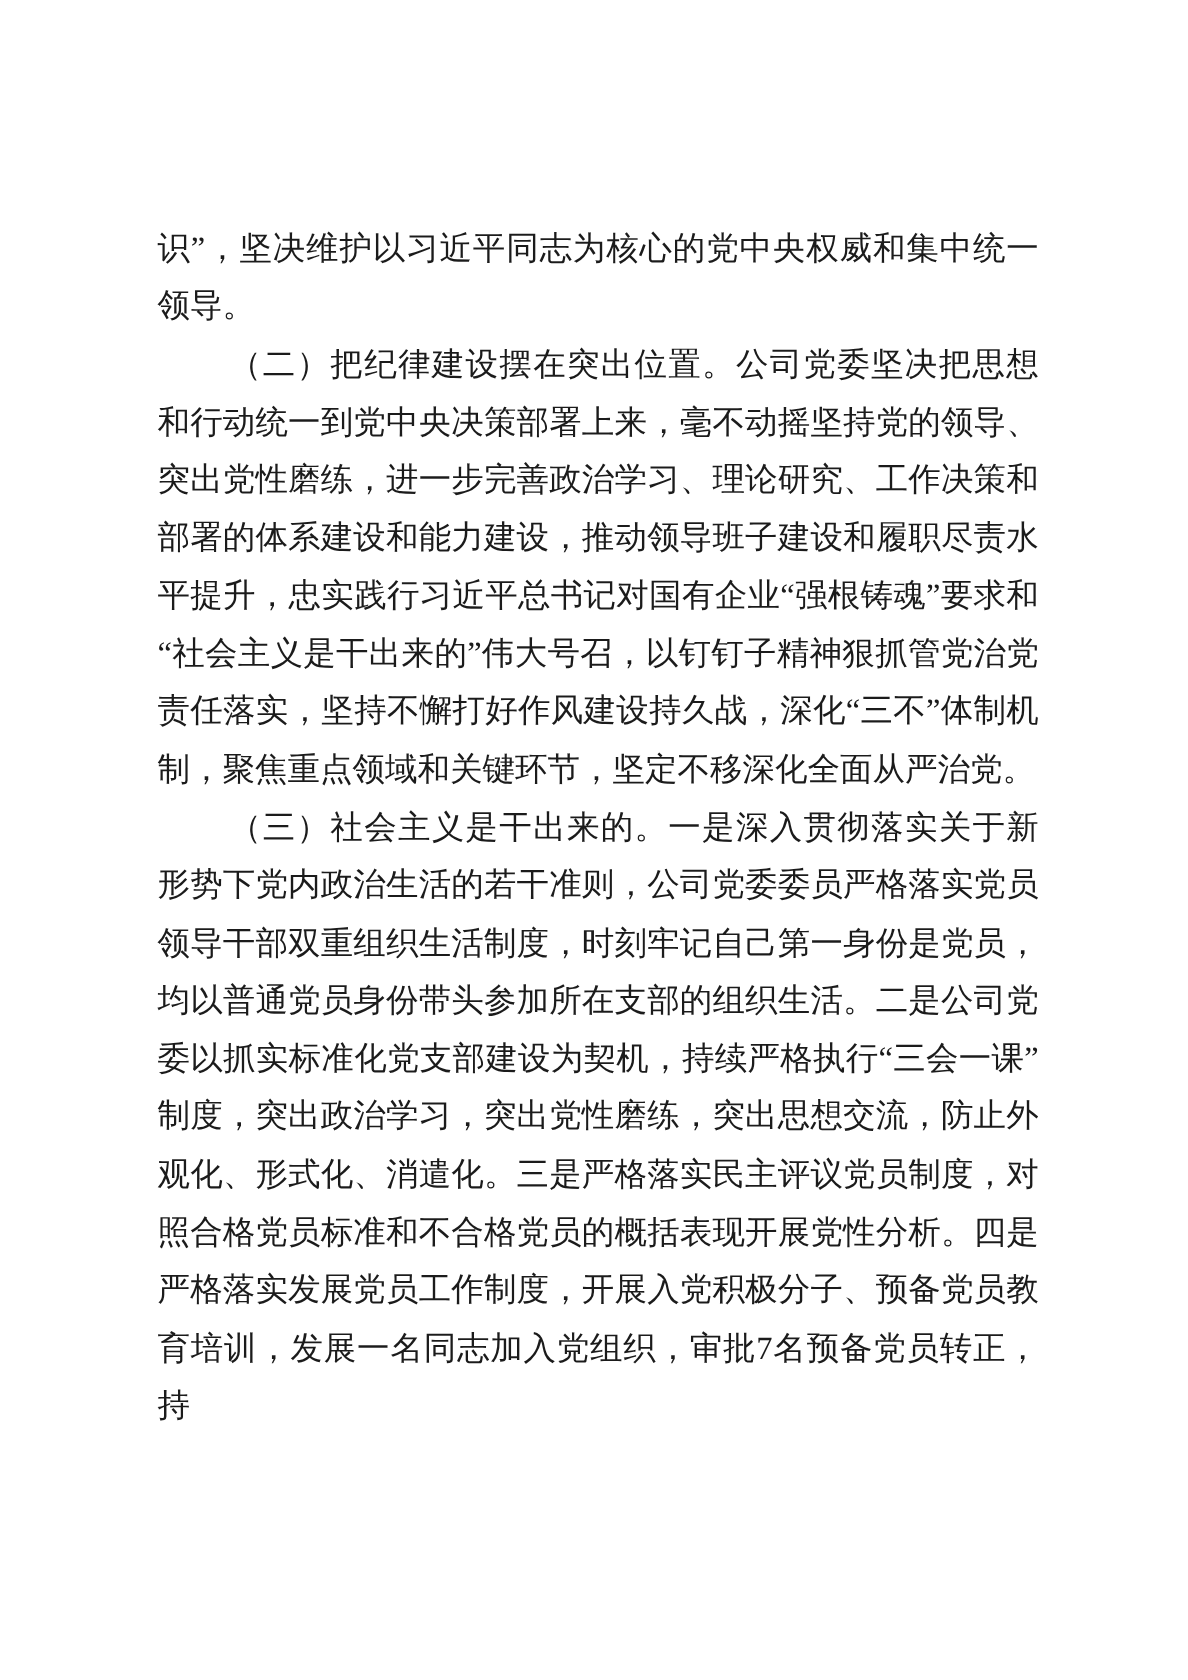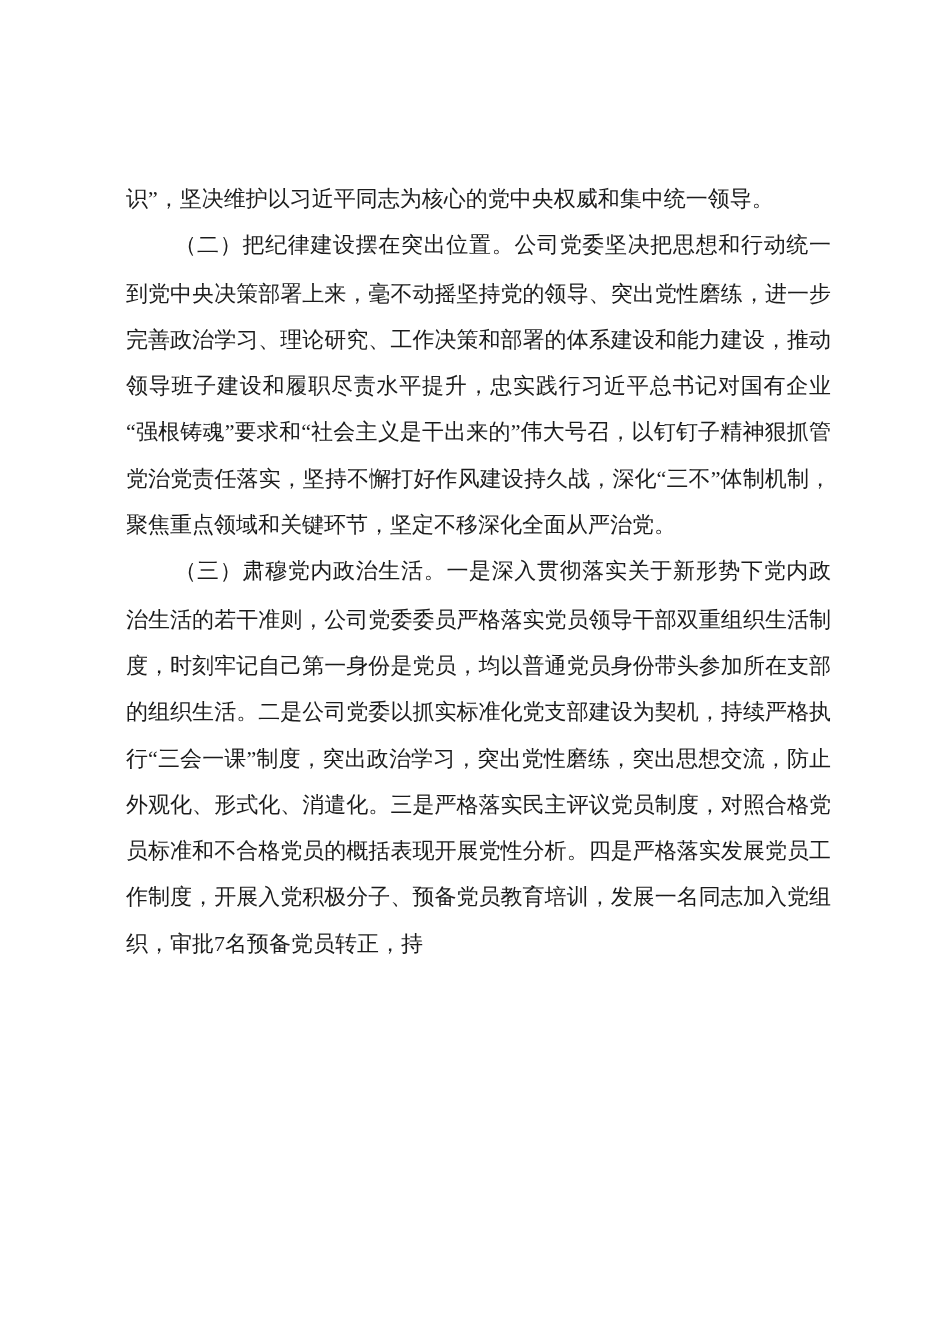--- a/index.html
+++ b/index.html
@@ -10,43 +10,42 @@
   .page {
     position: relative;
     width: 950px;
     height: 1344px;
     margin: 0 auto;
     background: #ffffff;
     box-sizing: border-box;
     padding: 176px 119px 0 126px;
     overflow: hidden;
     font-family: "Liberation Serif", "DejaVu Serif", serif;
-    font-size: 22px;
+    font-size: 26px;
     line-height: 46.3px;
     color: #1b1b1b;
     text-align: justify;
     text-justify: inter-ideograph;
   }
   .para {
     margin: 0;
     padding: 0;
     text-indent: 2.2em;
   }
   .para.no-indent {
     text-indent: 0;
   }
   .lead {
     font-weight: normal;
-    font-family: Liberation Mono, monospace;
   }
 </style>
 </head>
 <body>
 
 <div class="page">
 
   <p class="para no-indent">识”，坚决维护以习近平同志为核心的党中央权威和集中统一领导。</p>
 
   <p class="para"><span class="lead">（二）把纪律建设摆在突出位置。</span><span>公司党委坚决把思想和行动统一到党中央决策部署上来，毫不动摇坚持党的领导、突出党性磨练，进一步完善政治学习、理论研究、工作决策和部署的体系建设和能力建设，推动领导班子建设和履职尽责水平提升，忠实践行习近平总书记对国有企业“强根铸魂”要求和“社会主义是干出来的”伟大号召，以钉钉子精神狠抓管党治党责任落实，坚持不懈打好作风建设持久战，深化“三不”体制机制，聚焦重点领域和关键环节，坚定不移深化全面从严治党。</span></p>
 
-  <p class="para"><span class="lead">（三）肃穆党内政治生活。</span><span>一是深入贯彻落实关于新形势下党内政治生活的若干准则，公司党委委员严格落实党员领导干部双重组织生活制度，时刻牢记自己第一身份是党员，均以普通党员身份带头参加所在支部的组织生活。二是公司党委以抓实标准化党支部建设为契机，持续严格执行“三会一课”制度，突出政治学习，突出党性磨练，突出思想交流，防止外观化、形式化、消遣化。三是严格落实民主评议党员制度，对照合格党员标准和不合格党员的概括表现开展党性分析。四是严格落实发展党员工作制度，开展入党积极分子、预备党员教育培训，发展一名同志加入党组织，审批7名预备党员转正，持</span></p>
+  <p class="para"><span class="lead">（三）社会主义是干出来的。</span><span>一是深入贯彻落实关于新形势下党内政治生活的若干准则，公司党委委员严格落实党员领导干部双重组织生活制度，时刻牢记自己第一身份是党员，均以普通党员身份带头参加所在支部的组织生活。二是公司党委以抓实标准化党支部建设为契机，持续严格执行“三会一课”制度，突出政治学习，突出党性磨练，突出思想交流，防止外观化、形式化、消遣化。三是严格落实民主评议党员制度，对照合格党员标准和不合格党员的概括表现开展党性分析。四是严格落实发展党员工作制度，开展入党积极分子、预备党员教育培训，发展一名同志加入党组织，审批7名预备党员转正，持</span></p>
 
 </div>
 
 </body></html>

